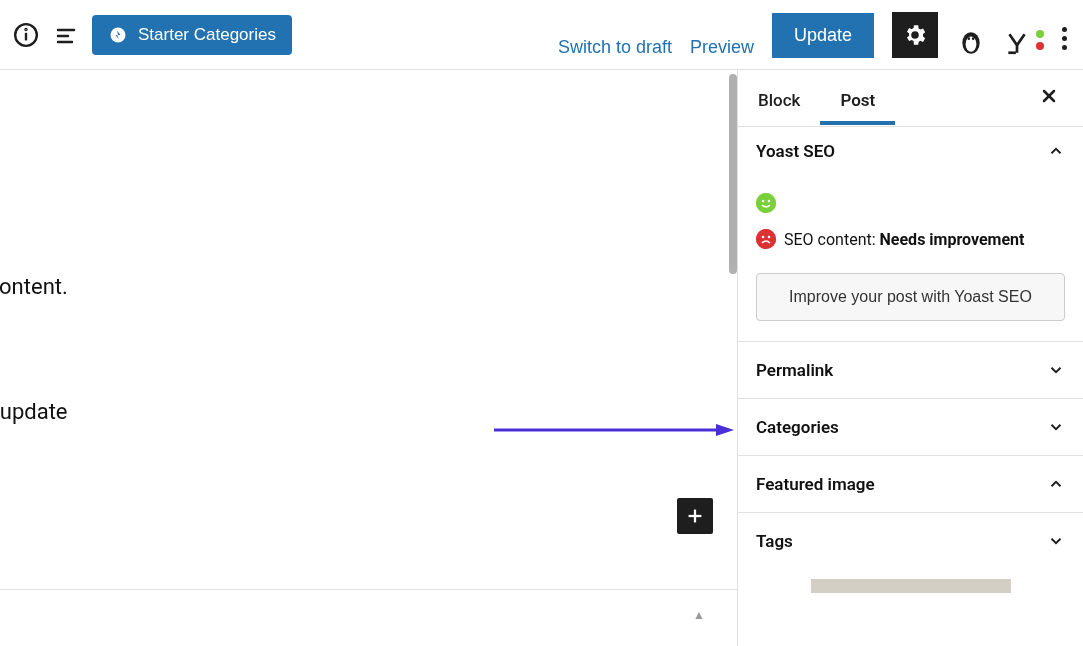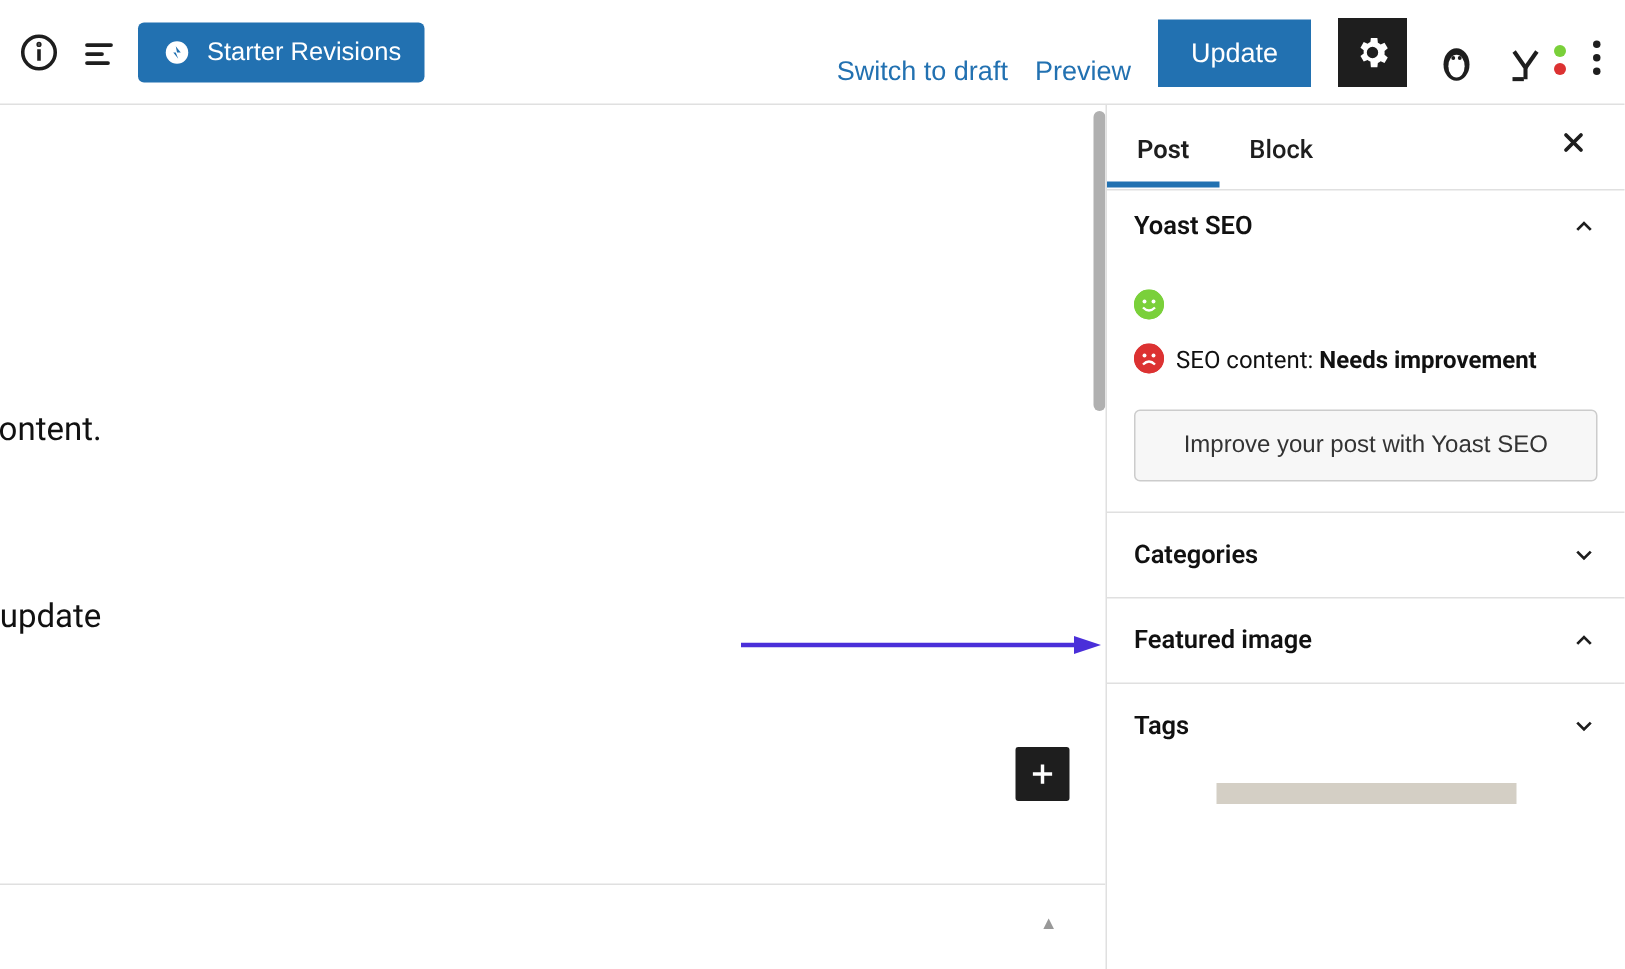--- a/index.html
+++ b/index.html
@@ -83,21 +83,21 @@
             <line x1="4" y1="19" x2="18" y2="19"></line>
           </svg>
       </div>
       <button class="starter-btn">
         <span class="starter-icon">
           <svg viewBox="0 0 24 24" width="20" height="20" fill="#fff">
               <circle cx="12" cy="12" r="9" fill="#fff"></circle>
               <path d="M11 7 L15 12 L11 12 L13 17 L9 12 L12 12 Z" fill="#2271b1"></path>
             </svg>
         </span>
-        <span>Starter Revisions</span>
+        <span>Starter Categories</span>
       </button>
     </div>
 
     <div class="topbar-right">
       <button class="link-btn">Switch to draft</button>
       <button class="link-btn">Preview</button>
       <button class="update-btn">Update</button>
       <div class="settings-btn">
         <svg viewBox="0 0 24 24" width="26" height="26" fill="#fff">
             <path d="M19.4 13a7.5 7.5 0 0 0 0-2l2-1.6-2-3.4-2.4 1a7.4 7.4 0 0 0-1.7-1L15 3h-4l-.3 2.6a7.4 7.4 0 0 0-1.7 1l-2.4-1-2 3.4 2 1.6a7.5 7.5 0 0 0 0 2l-2 1.6 2 3.4 2.4-1c.5.4 1.1.8 1.7 1L11 21h4l.3-2.6c.6-.2 1.2-.6 1.7-1l2.4 1 2-3.4-2-1.6zM12 15.5A3.5 3.5 0 1 1 15.5 12 3.5 3.5 0 0 1 12 15.5z"></path>
@@ -147,22 +147,22 @@
       <div class="arrow-up">▲</div>
 
       <svg class="arrow-anno" viewBox="0 0 240 14">
         <line x1="0" y1="7" x2="226" y2="7" stroke="#4a2fd9" stroke-width="3"></line>
         <polygon points="240,7 222,1 222,13" fill="#4a2fd9"></polygon>
       </svg>
     </div>
 
     <div class="sidebar">
       <div class="tabs">
+        <div class="tab">Block</div>
         <div class="tab active">Post</div>
-        <div class="tab">Block</div>
         <div class="close-tab">
           <svg viewBox="0 0 24 24" width="20" height="20" stroke="#1e1e1e" stroke-width="3" stroke-linecap="round">
               <line x1="6" y1="6" x2="18" y2="18"></line>
               <line x1="18" y1="6" x2="6" y2="18"></line>
             </svg>
         </div>
       </div>
 
       <div class="panel">
         <div class="panel-hd">
@@ -192,20 +192,26 @@
                 </svg>
             </span>
             <span><span class="analysis-label">SEO content: </span><span class="analysis-val">Needs improvement</span></span>
           </div>
           <button class="improve-btn">Improve your post with Yoast SEO</button>
         </div>
       </div>
 
 
       <div class="collapsed-panel">
+        <span class="panel-title">Permalink</span>
+        <svg class="chevron" viewBox="0 0 24 24" fill="none" stroke="#1e1e1e" stroke-width="2.5">
+            <polyline points="6 9 12 15 18 9"></polyline>
+          </svg>
+      </div>
+      <div class="collapsed-panel">
         <span class="panel-title">Categories</span>
         <svg class="chevron" viewBox="0 0 24 24" fill="none" stroke="#1e1e1e" stroke-width="2.5">
             <polyline points="6 9 12 15 18 9"></polyline>
           </svg>
       </div>
       <div class="collapsed-panel" style="border-bottom:none">
         <span class="panel-title">Featured image</span>
         <svg class="chevron" viewBox="0 0 24 24" fill="none" stroke="#1e1e1e" stroke-width="2.5">
             <polyline points="6 15 12 9 18 15"></polyline>
           </svg>

